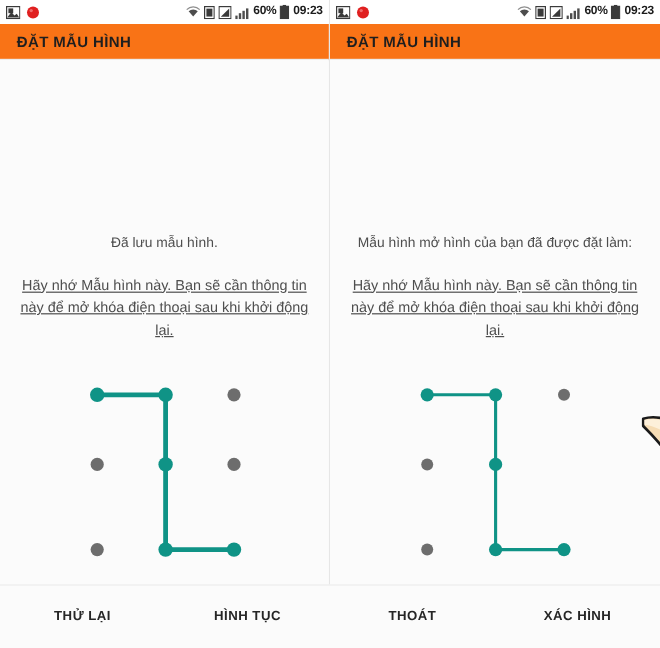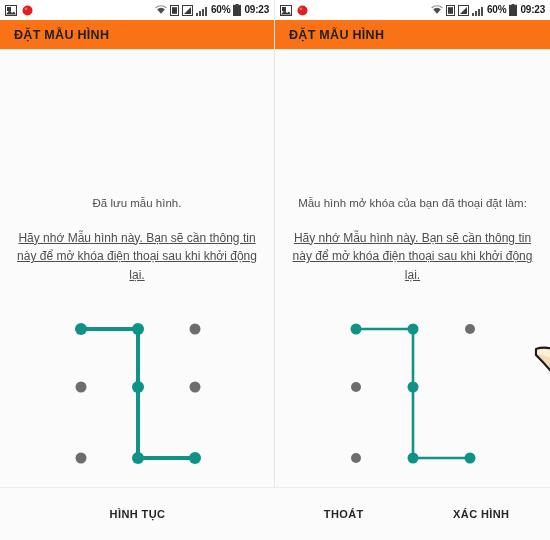--- a/index.html
+++ b/index.html
@@ -241,20 +241,21 @@
           <circle cx="81" cy="278" r="6" fill="#0f9386"></circle>
           <circle cx="138" cy="278" r="6" fill="#0f9386"></circle>
           <circle cx="138" cy="336" r="6" fill="#0f9386"></circle>
           <circle cx="138" cy="407" r="6" fill="#0f9386"></circle>
           <circle cx="195" cy="407" r="6" fill="#0f9386"></circle>
         </svg>
       </div>
     </div>
 
     <div class="buttonbar">
+      <div class="btn">THỬ LẠI</div>
       <div class="btn">HÌNH TỤC</div>
     </div>
   </div>
 
   <div class="panel right">
 
     <div class="statusbar">
       <div class="sb-left">
         <span class="ico">
           <svg width="12" height="11" viewBox="0 0 12 11">
@@ -307,21 +308,21 @@
         <span class="sb-time">09:23</span>
       </div>
     </div>
 
     <div class="titlebar">
       <span class="title-text">ĐẶT MẪU HÌNH</span>
     </div>
 
     <div class="content">
       <div class="msg-block">
-        <p class="msg-head">Mẫu hình mở khóa của bạn đã thoại đặt làm:</p>
+        <p class="msg-head">Mẫu hình mở hình của bạn đã được đặt làm:</p>
         <p class="msg-body">Hãy nhớ Mẫu hình này. Bạn sẽ cần thông tin này để mở khóa điện thoại sau khi khởi động lại.</p>
       </div>
 
       <div class="pattern-wrap">
         <svg class="pattern-svg" width="275" height="437" viewBox="0 0 275 437">
           <polyline points="81,278 138,278 138,336 138,407 195,407" fill="none" stroke="#0f9386" stroke-width="2.6" stroke-linecap="round" stroke-linejoin="round"></polyline>
           <circle cx="195" cy="278" r="5" fill="#6d6d6d"></circle>
           <circle cx="81" cy="336" r="5" fill="#6d6d6d"></circle>
           <circle cx="81" cy="407" r="5" fill="#6d6d6d"></circle>
           <circle cx="81" cy="278" r="5.5" fill="#0f9386"></circle>

